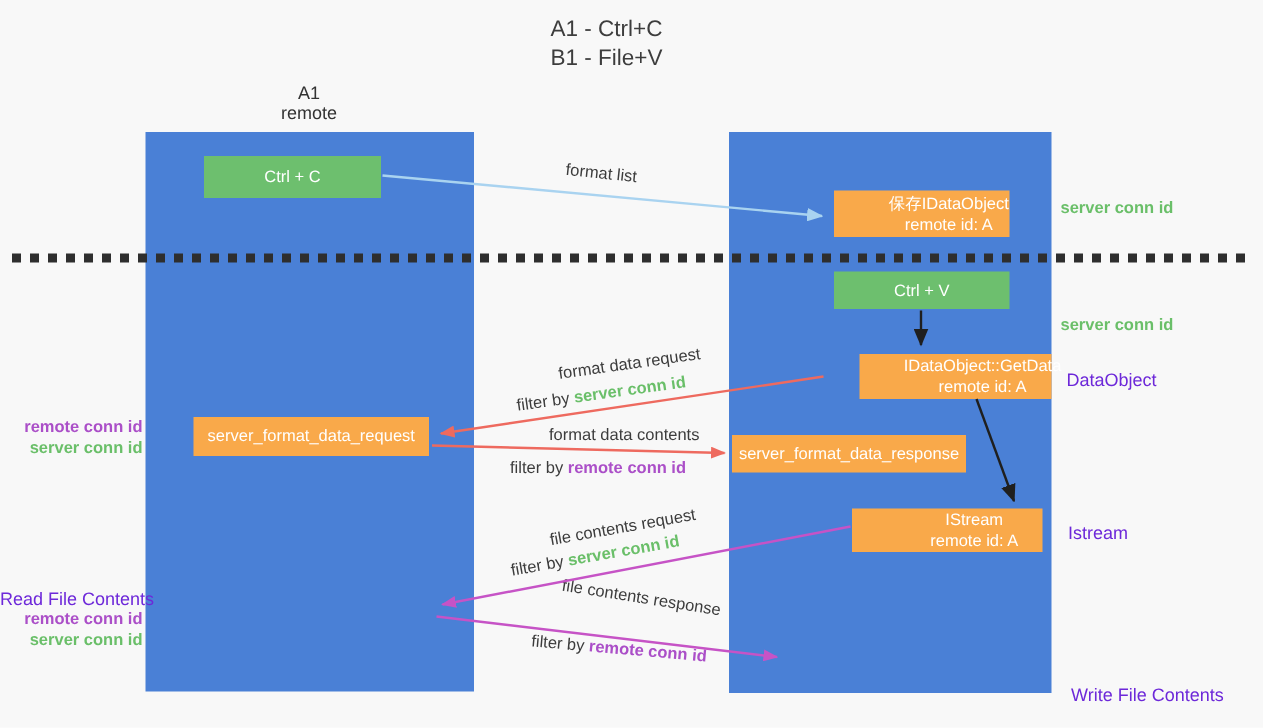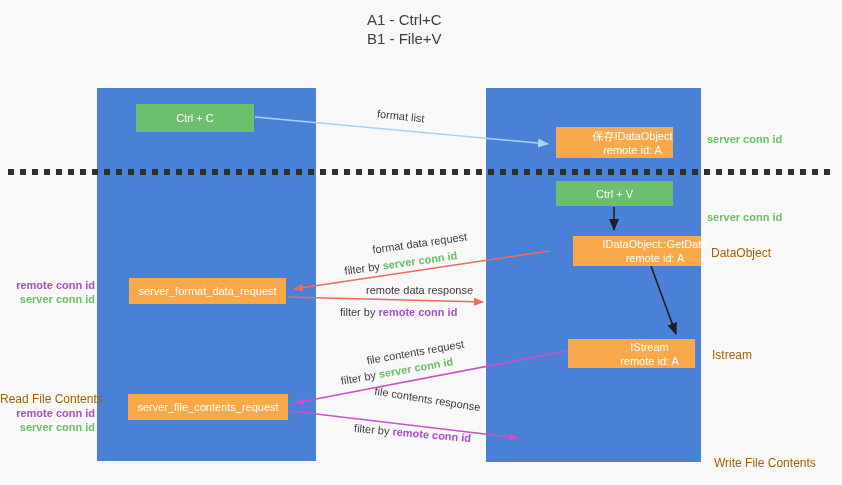--- a/index.html
+++ b/index.html
@@ -26,21 +26,21 @@
   .box {
     position:absolute; display:flex; align-items:center; justify-content:center;
     color:#fff; font-size:11px; text-align:center; white-space:nowrap;
   }
   .box.orange { background:var(--box-orange); }
   .box.green  { background:var(--box-green); }
   .box.two-line { flex-direction:column; line-height:14px;padding-left:36px; }
   .lbl {
     position:absolute; font-size:11px; color:#3c3c3c; white-space:nowrap;
   }
-  .lbl.big { font-size:12px; color:#a16207; }
+  .lbl.big { font-size:12px; color:#6d28d9; }
   .green-b  { color:var(--text-green); font-weight:bold; }
   .purple-b { color:var(--text-purple); font-weight:bold; }
   .left-col { left:0; width:95px; text-align:right; }
   .r-neg8  { transform:rotate(-8deg); }
   .r-neg10 { transform:rotate(-10deg); }
   .r-pos5  { transform:rotate(5deg); }
   .r-pos6  { transform:rotate(6deg); }
   .r-pos9  { transform:rotate(9deg); }
   svg.arrows { position:absolute; left:0; top:0; pointer-events:none; }
   .s-blue  { stroke:var(--arrow-blue);    stroke-width:1.6; }
@@ -55,20 +55,24 @@
 </head>
 <body>
 
 <div id="canvas">
 
   <div class="title">
     <div>A1 - Ctrl+C</div>
     <div>B1 - File+V</div>
   </div>
 
+  <div class="lane-header" style="left:146px;">
+    <div>A1</div>
+    <div>remote</div>
+  </div>
 
   <div class="lane" style="left:97px; width:219px; height:373px;"></div>
   <div class="lane" style="left:486px; width:215px; height:374px;"></div>
 
   <div class="divider"></div>
 
   <div class="box green" style="left:136px; top:104px; width:118px; height:28px;">
     <span>Ctrl + C</span>
   </div>
 
@@ -83,39 +87,39 @@
 
   <div class="box orange two-line" style="left:549px; top:236px; width:128px; height:30px;margin-left:24px;">
     <span>IDataObject::GetData</span>
     <span>remote id: A</span>
   </div>
 
   <div class="box orange" style="left:129px; top:278px; width:157px; height:26px;text-align:center;">
     <span>server_format_data_request</span>
   </div>
 
+  <div class="box orange" style="left:488px; top:290px; width:156px; height:25px;">
+    <span>server_format_data_response</span>
+  </div>
 
   <div class="box orange two-line" style="left:568px; top:339px; width:127px; height:29px;">
     <span>IStream</span>
     <span>remote id: A</span>
   </div>
 
-  <div class="box orange" style="left:128px; top:394px; width:160px; height:26px;">
-    <span>server_file_contents_request</span>
-  </div>
 
 
   <div class="lbl r-pos6" style="left:377px; top:110px;">format list</div>
 
   <div class="lbl r-neg8" style="left:372px; top:237px;">format data request</div>
   <div class="lbl r-neg8" style="left:344px; top:257px;">
     <span>filter by </span><span class="green-b">server conn id</span>
   </div>
 
-  <div class="lbl" style="left:366px; top:284px;">remote data response</div>
+  <div class="lbl" style="left:366px; top:284px;">format data contents</div>
   <div class="lbl" style="left:340px; top:306px;">
     <span>filter by </span><span class="purple-b">remote conn id</span>
   </div>
 
   <div class="lbl r-neg10" style="left:366px; top:346px;">file contents request</div>
   <div class="lbl r-neg10" style="left:340px; top:365px;">
     <span>filter by </span><span class="green-b">server conn id</span>
   </div>
 
   <div class="lbl r-pos9" style="left:374px; top:393px;">file contents response</div>

